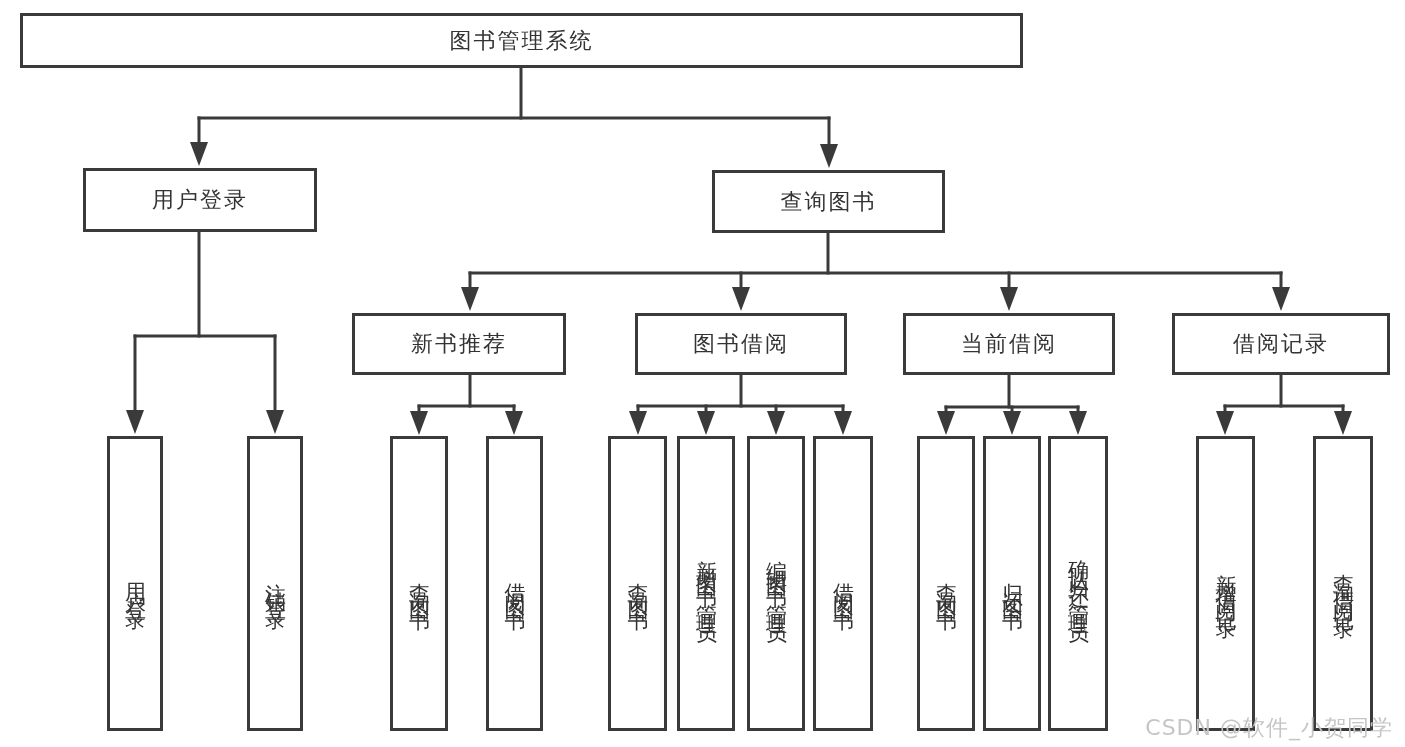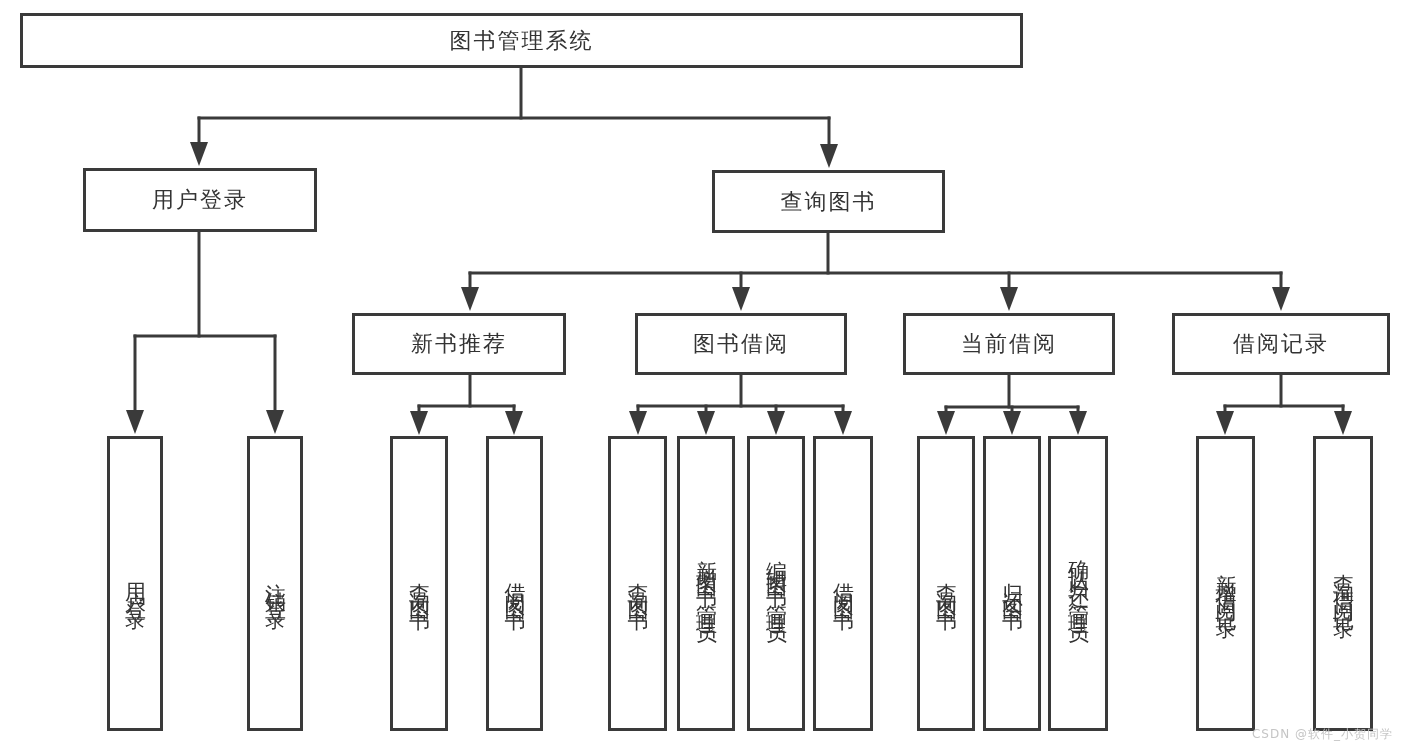--- a/index.html
+++ b/index.html
@@ -17,21 +17,21 @@
     color:var(--text,#333333);
   }
   .hbox{font-size:22px;letter-spacing:2px;white-space:nowrap;}
   .vbox{top:436px;height:295px;}
   .vbox .vtext{
     writing-mode:vertical-rl;text-orientation:mixed;
     font-size:21px;line-height:1;letter-spacing:9px;white-space:nowrap;
   }
   .watermark{
     position:absolute;right:12px;bottom:4px;
-    font-size:12px;letter-spacing:1px;color:var(--watermark,#c5c5c5);white-space:nowrap;
+    font-size:22px;letter-spacing:1px;color:var(--watermark,#c5c5c5);white-space:nowrap;
   }
 </style>
 </head>
 <body>
 
 <div class="stage">
 
   <svg class="connectors" width="1405" height="747" viewBox="0 0 1405 747" aria-hidden="true">
 
     <path d="M521 68 V118"></path>

